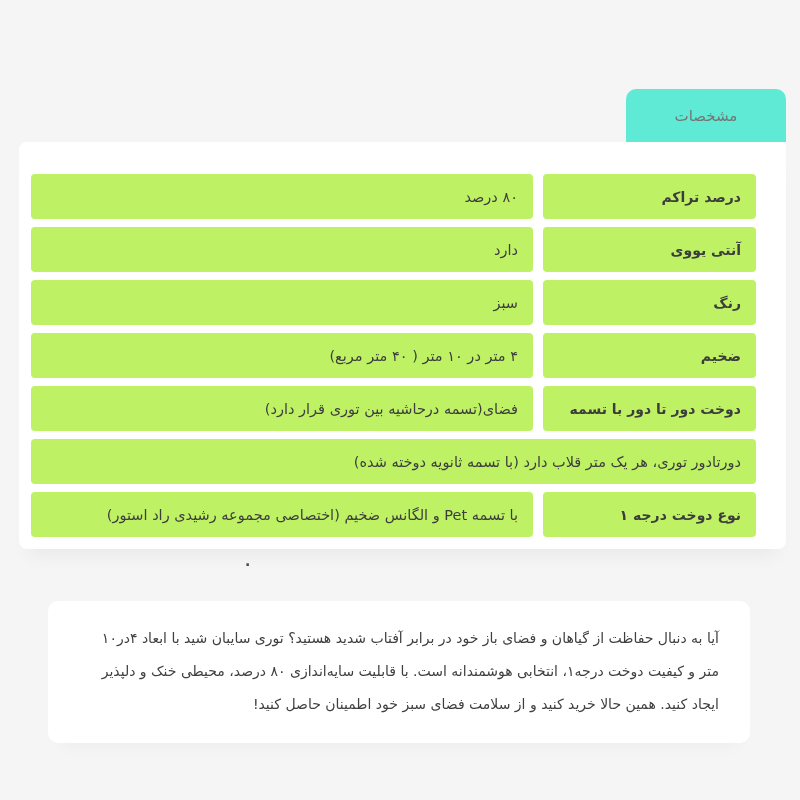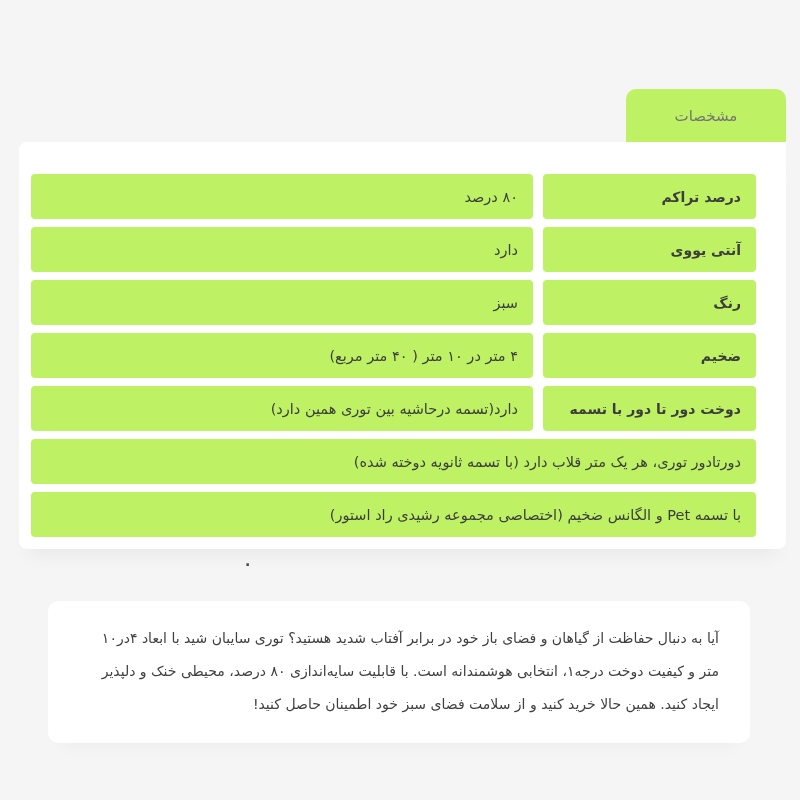--- a/index.html
+++ b/index.html
@@ -12,21 +12,21 @@
     direction: rtl;
     position: relative;
     overflow: hidden;
   }
   .page { padding-top: 89px; }
 
   
   .spec-tab {
     width: 160px; height: 53px;
     margin-right: 14px;
-    background: #bef264;
+    background: #5eead4;
     border-radius: 10px 10px 0 0;
     display: flex; align-items: center; justify-content: center;
     color: #757575;
     font-size: 15px;
     cursor: pointer;
   }
 
   
   .spec-card {
     margin: 0 14px 0 19px;
@@ -111,28 +111,29 @@
     <div class="spec-value">سبز</div>
   </div>
 
   <div class="spec-row">
     <div class="spec-label">ضخیم</div>
     <div class="spec-value">۴ متر در ۱۰ متر ( ۴۰ متر مربع)</div>
   </div>
 
   <div class="spec-row">
     <div class="spec-label">دوخت دور تا دور با تسمه</div>
-    <div class="spec-value">دارد(تسمه درحاشیه بین توری همین دارد)</div>
+    <div class="spec-value">فضای(تسمه درحاشیه بین توری قرار دارد)</div>
   </div>
 
   <div class="spec-row">
     <div class="spec-value">دورتادور توری، هر یک متر قلاب دارد (با تسمه ثانویه دوخته شده)</div>
   </div>
 
   <div class="spec-row">
+    <div class="spec-label">نوع دوخت درجه ۱</div>
     <div class="spec-value">با تسمه Pet و الگانس ضخیم (اختصاصی مجموعه رشیدی راد استور)</div>
   </div>
 </div>
   </div>
 
   <div class="stray-dot">.</div>
 
   <div class="description-card">
     <p class="description-text">آیا به دنبال حفاظت از گیاهان و فضای باز خود در برابر آفتاب شدید هستید؟ توری سایبان شید با ابعاد ۴در۱۰ متر و کیفیت دوخت درجه۱، انتخابی هوشمندانه است. با قابلیت سایه‌اندازی ۸۰ درصد، محیطی خنک و دلپذیر ایجاد کنید. همین حالا خرید کنید و از سلامت فضای سبز خود اطمینان حاصل کنید!</p>
   </div>

